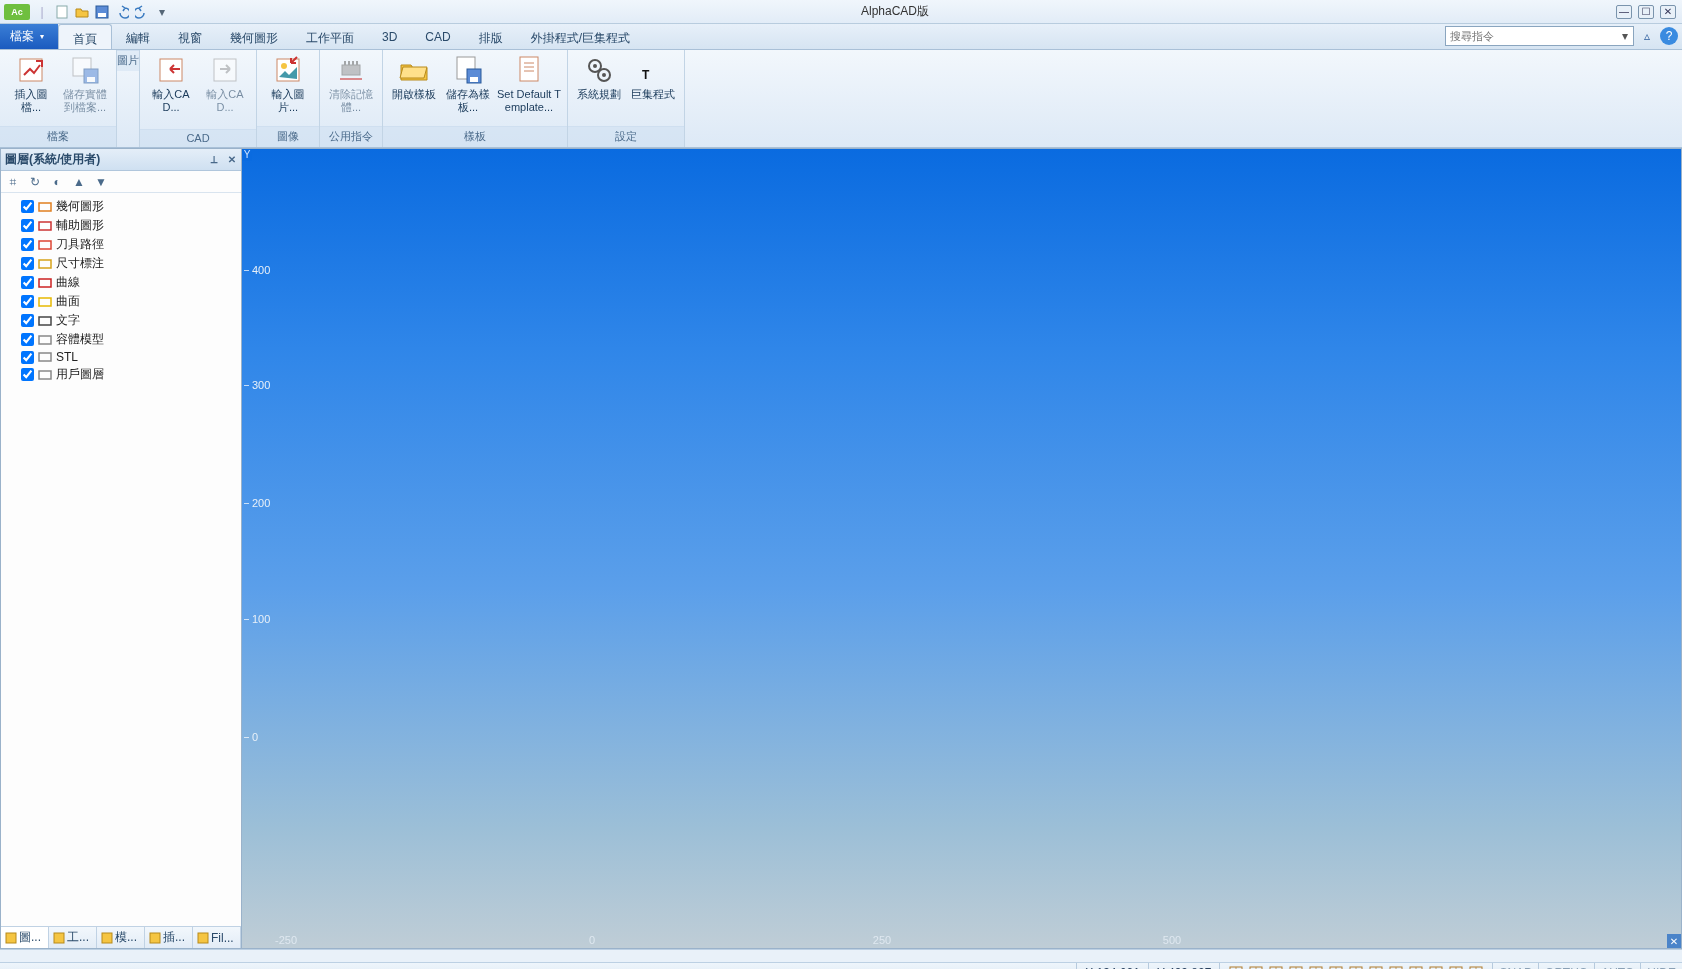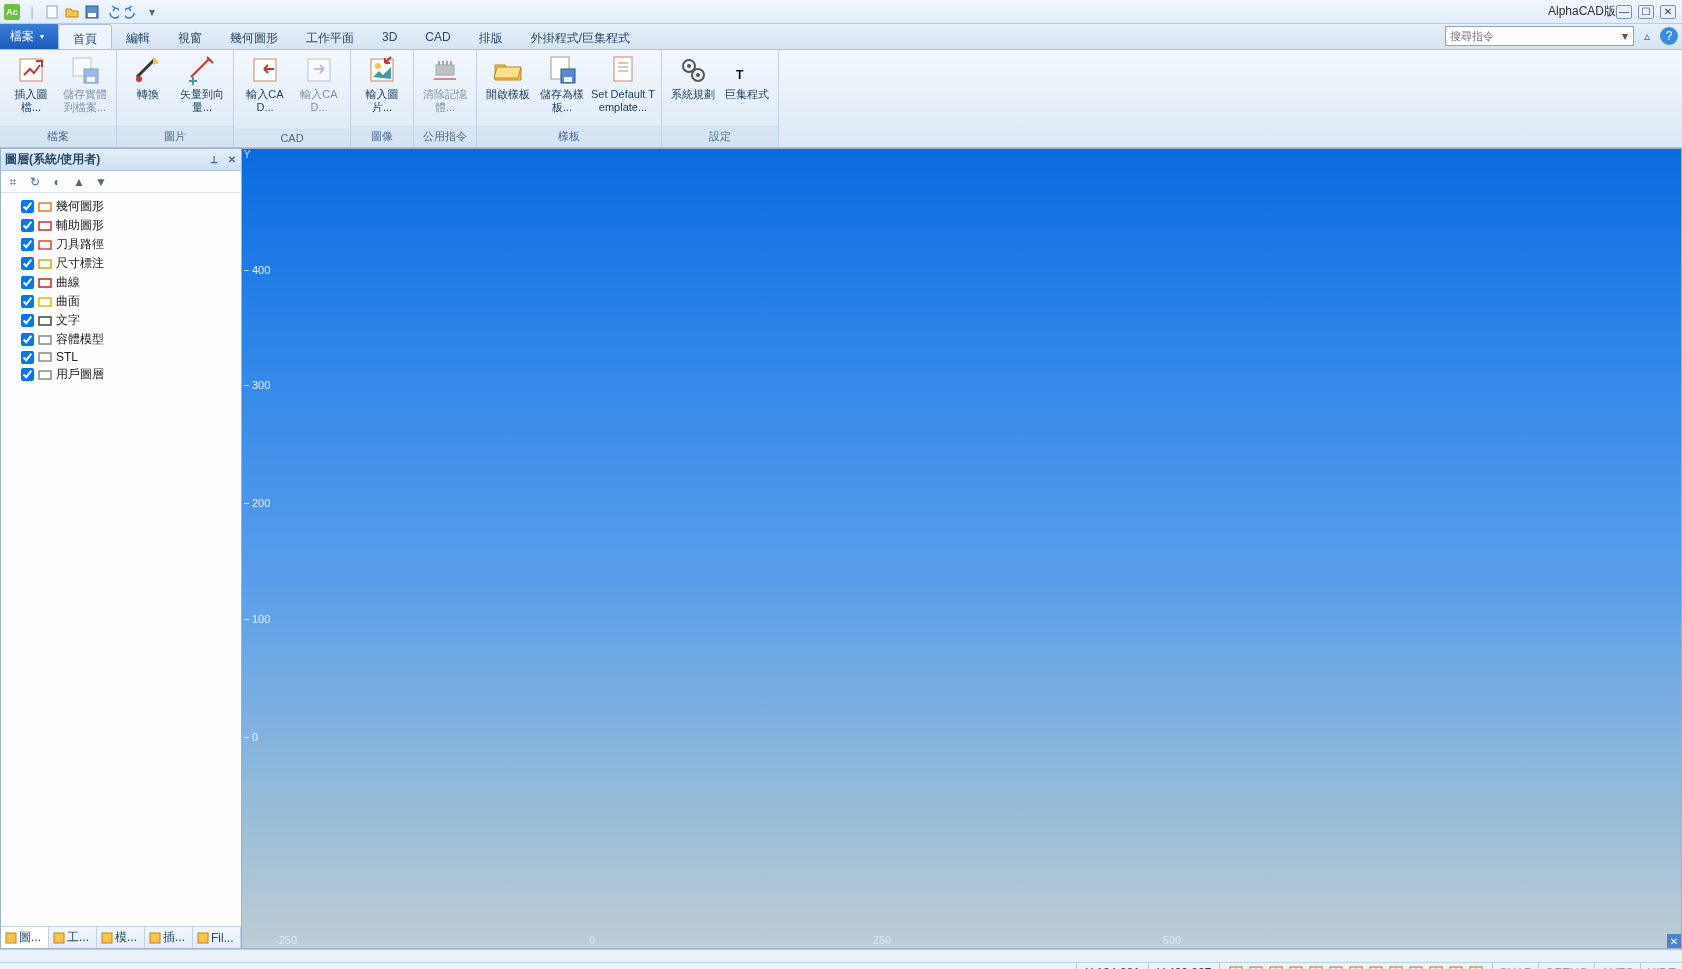--- a/index.html
+++ b/index.html
@@ -2,25 +2,25 @@
 <html><head>
 <meta charset="utf-8">
 <style>
 * { margin: 0; padding: 0; box-sizing: border-box; font-family: "Microsoft JhengHei", "PingFang TC", Arial, sans-serif; font-size: 12px; }
 body { background: #d6e6f6; overflow: hidden; width: 1682px; height: 969px; }
 
 
 .titlebar { height: 24px; background: linear-gradient(#f0f6fc, #e2ecf7); display: flex; align-items: center; border-bottom: 1px solid #b8ccde; }
 .titlebar .qat { display: flex; align-items: center; gap: 4px; padding: 0 4px; }
 .titlebar .qat .ico { width: 16px; height: 16px; display: flex; align-items: center; justify-content: center; cursor: pointer; }
-.titlebar .title { flex: 1; text-align: right; color: #333; }
+.titlebar .title { flex: 1; text-align: center; color: #333; }
 .titlebar .winctrls { display: flex; gap: 6px; padding-right: 6px; }
 .titlebar .winctrls span { width: 16px; height: 14px; border: 1px solid #7a94ad; border-radius: 2px; display: flex; align-items: center; justify-content: center; cursor: pointer; background: #e8f0f8; color: #335; font-size: 10px; }
 
-.ac-icon { width: 16px; height: 16px; background: #6fbf3f; border-radius: 2px; color: #fff; font-weight: bold; font-size: 9px; display: flex; align-items: center; justify-content: center; }
+.ac-icon { width: 26px; height: 16px; background: #6fbf3f; border-radius: 2px; color: #fff; font-weight: bold; font-size: 9px; display: flex; align-items: center; justify-content: center; }
 
 
 .tabsrow { height: 26px; background: linear-gradient(#e7f0f9, #d6e4f2); display: flex; align-items: stretch; border-bottom: 1px solid #a9c0d7; position: relative; }
 .filebtn { background: linear-gradient(#3a7ed6, #1b5bbf); color: #fff; padding: 0 14px 0 10px; display: flex; align-items: center; cursor: pointer; position: relative; }
 .filebtn::after { content: "▾"; margin-left: 6px; font-size: 8px; }
 .tab { padding: 6px 14px 0; color: #2a4a6a; cursor: pointer; }
 .tab.active { background: #eef4fb; border: 1px solid #a9c0d7; border-bottom: none; border-radius: 3px 3px 0 0; text-align: right; }
 .tabsrow .right { position: absolute; right: 4px; top: 2px; display: flex; align-items: center; gap: 4px; }
 .searchbox { width: 189px; height: 20px; border: 1px solid #8aa5bf; background: #fff; display: flex; align-items: center; }
 .searchbox input { border: none; outline: none; flex: 1; padding: 0 4px; font-size: 11px; }
@@ -169,42 +169,20 @@
               <rect x="14" y="14" width="14" height="14" fill="#5b8bd6" stroke="#2a5a9a"></rect>
               <rect x="17" y="22" width="8" height="5" fill="#fff"></rect>
             </svg>
           </div>
           <div class="rlabel">儲存實體到檔案...</div>
         </div>
       </div>
       <div class="glabel">檔案</div>
     </div>
     <div class="rgroup">
-      <div class="items">
-        <div class="ritem">
-          <div class="ricon">
-            <svg width="30" height="30">
-              <path d="M4 22L22 4" stroke="#333" stroke-width="3"></path>
-              <path d="M20 2l6 6-6 2z" fill="#f5c542"></path>
-              <circle cx="6" cy="24" r="3" fill="#c33"></circle>
-            </svg>
-          </div>
-          <div class="rlabel">轉換</div>
-        </div>
-        <div class="ritem">
-          <div class="ricon">
-            <svg width="30" height="30">
-              <path d="M4 22L22 4" stroke="#c33" stroke-width="2"></path>
-              <path d="M20 2l6 6" stroke="#c33" stroke-width="2"></path>
-              <path d="M2 26h8M6 22v8" stroke="#49a" stroke-width="2"></path>
-            </svg>
-          </div>
-          <div class="rlabel">矢量到向量...</div>
-        </div>
-      </div>
       <div class="glabel">圖片</div>
     </div>
     <div class="rgroup">
       <div class="items">
         <div class="ritem">
           <div class="ricon">
             <svg width="30" height="30">
               <rect x="4" y="4" width="22" height="22" fill="#fff" stroke="#c86"></rect>
               <path d="M24 14l-10 0M14 14l4-4M14 14l4 4" stroke="#c33" stroke-width="2" fill="none"></path>
             </svg>

